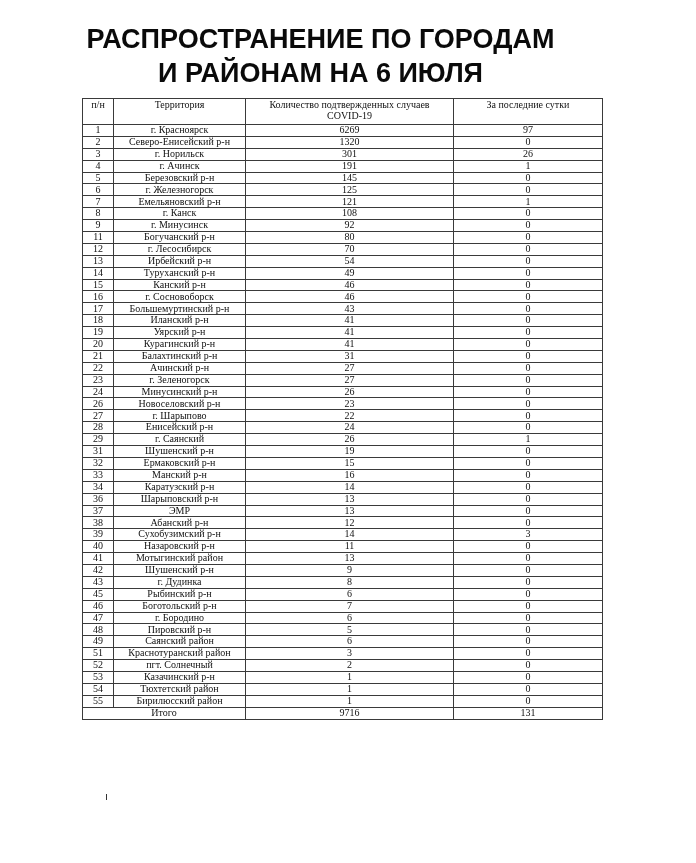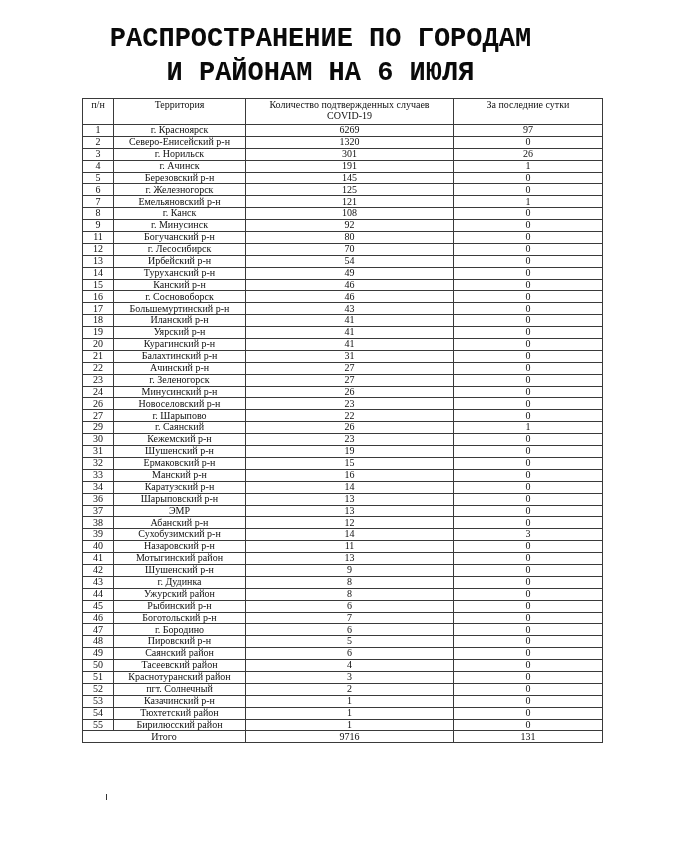--- a/index.html
+++ b/index.html
@@ -2,21 +2,21 @@
 <html><head>
 <meta charset="utf-8">
 <style>
   html, body { margin: 0; padding: 0; }
   body {
     width: 696px; height: 863px; background: #ffffff; position: relative; overflow: hidden;
     font-family: "Liberation Serif", serif; color: #111;
   }
   .title {
     position: absolute; left: 0; top: 22px; width: 641px; text-align: center;
-    font-family: Liberation Mono, monospace; font-weight: bold; font-size: 27px;
+    font-family: Liberation Sans, sans-serif; font-weight: bold; font-size: 27px;
     line-height: 34px; color: #0a0a0a; letter-spacing: 0px;
   }
   .title div { white-space: nowrap; }
   table.data {
     position: absolute; left: 82px; top: 98px; width: 520px;
     border-collapse: collapse; font-size: 10px; table-layout: fixed;
   }
   table.data td, table.data th {
     border: 1px solid #3a3a3a; padding: 0; text-align: center;
     font-weight: normal; height: 10.9px; line-height: 10.5px; white-space: nowrap; overflow: hidden;
@@ -196,30 +196,30 @@
         <td>23</td>
         <td>0</td>
       </tr>
       <tr>
         <td>27</td>
         <td>г. Шарыпово</td>
         <td>22</td>
         <td>0</td>
       </tr>
       <tr>
+        <td>28</td>
+        <td>Енисейский р-н</td>
+        <td>24</td>
+        <td>0</td>
+      </tr>
+      <tr>
         <td>29</td>
         <td>г. Саянский</td>
         <td>26</td>
         <td>1</td>
-      </tr>
-      <tr>
-        <td>30</td>
-        <td>Кежемский р-н</td>
-        <td>23</td>
-        <td>0</td>
       </tr>
       <tr>
         <td>31</td>
         <td>Шушенский р-н</td>
         <td>19</td>
         <td>0</td>
       </tr>
       <tr>
         <td>32</td>
         <td>Ермаковский р-н</td>
@@ -280,26 +280,20 @@
         <td>9</td>
         <td>0</td>
       </tr>
       <tr>
         <td>43</td>
         <td>г. Дудинка</td>
         <td>8</td>
         <td>0</td>
       </tr>
       <tr>
-        <td>44</td>
-        <td>Ужурский район</td>
-        <td>8</td>
-        <td>0</td>
-      </tr>
-      <tr>
         <td>45</td>
         <td>Рыбинский р-н</td>
         <td>6</td>
         <td>0</td>
       </tr>
       <tr>
         <td>46</td>
         <td>Боготольский р-н</td>
         <td>7</td>
         <td>0</td>
@@ -313,26 +307,20 @@
       <tr>
         <td>48</td>
         <td>Пировский р-н</td>
         <td>5</td>
         <td>0</td>
       </tr>
       <tr>
         <td>49</td>
         <td>Саянский район</td>
         <td>6</td>
-        <td>0</td>
-      </tr>
-      <tr>
-        <td>50</td>
-        <td>Тасеевский район</td>
-        <td>4</td>
         <td>0</td>
       </tr>
       <tr>
         <td>51</td>
         <td>Краснотуранский район</td>
         <td>3</td>
         <td>0</td>
       </tr>
       <tr>
         <td>52</td>

